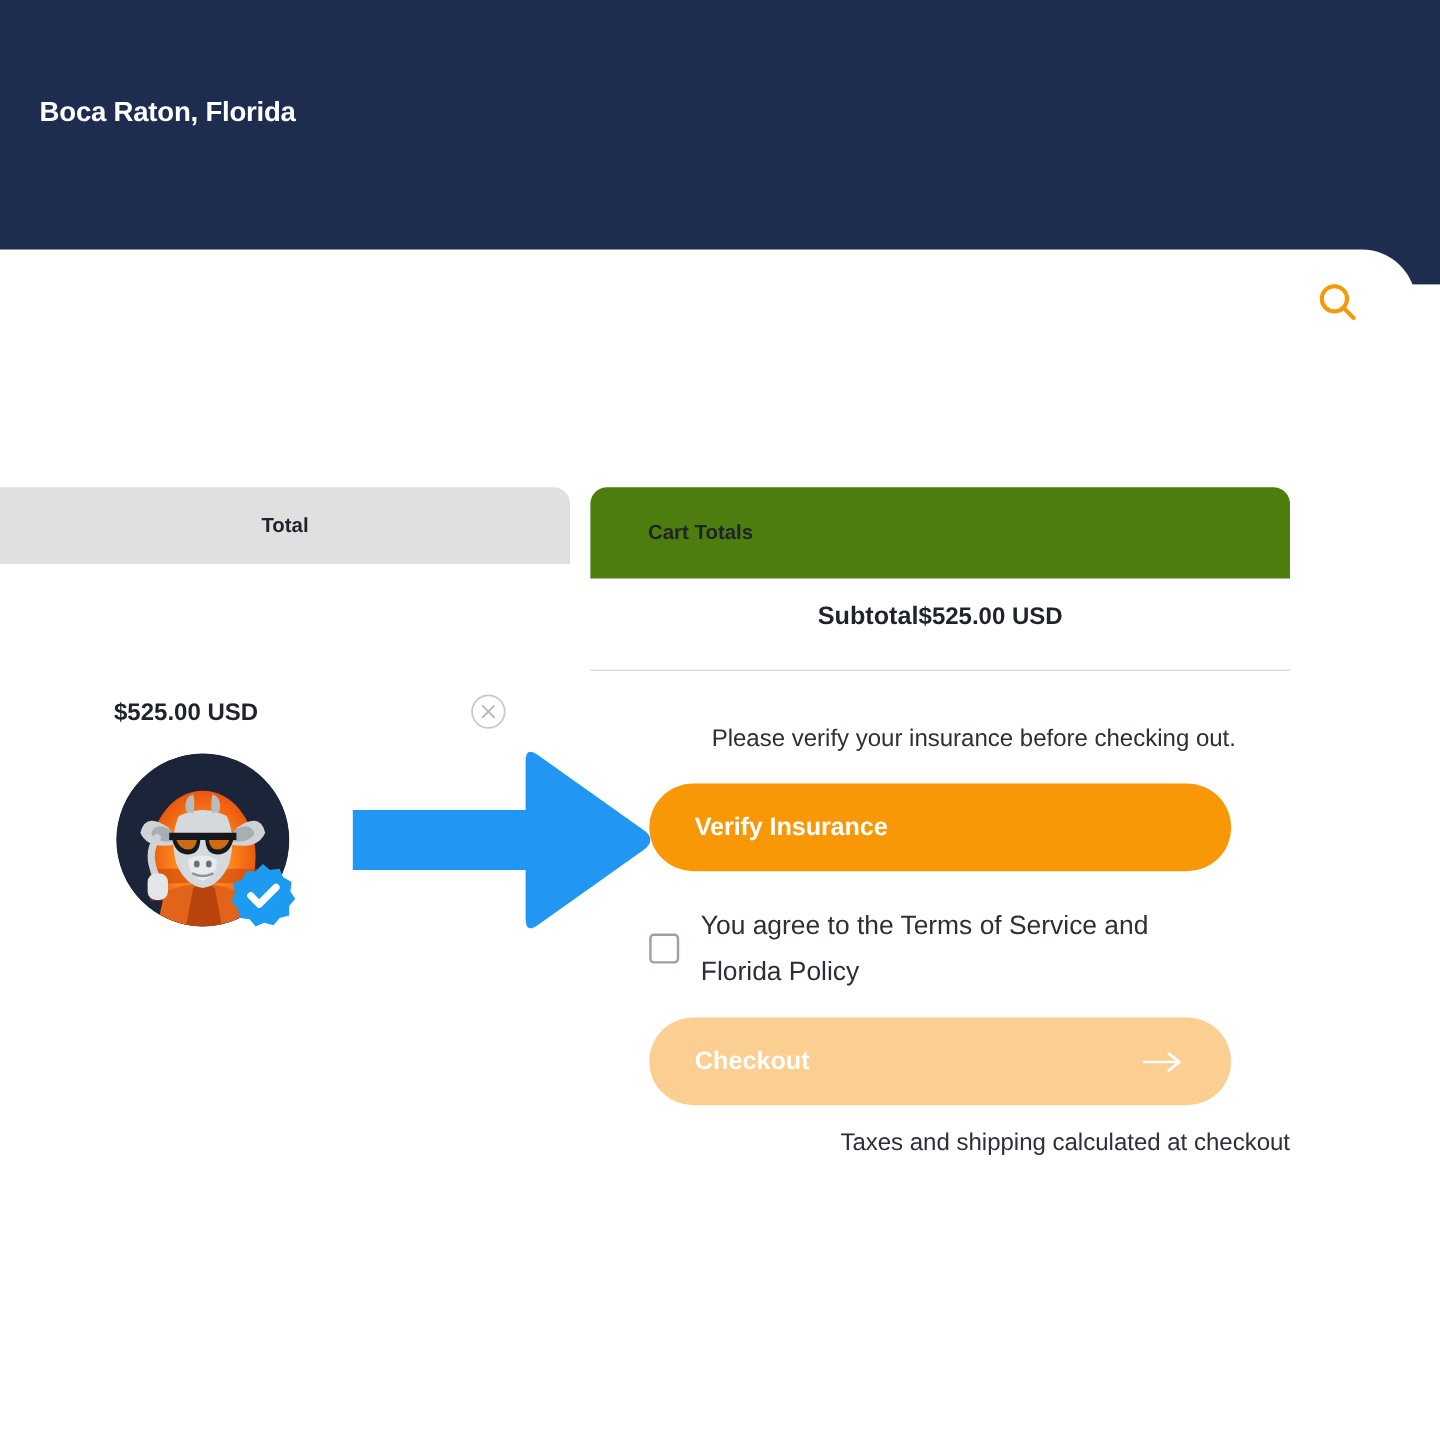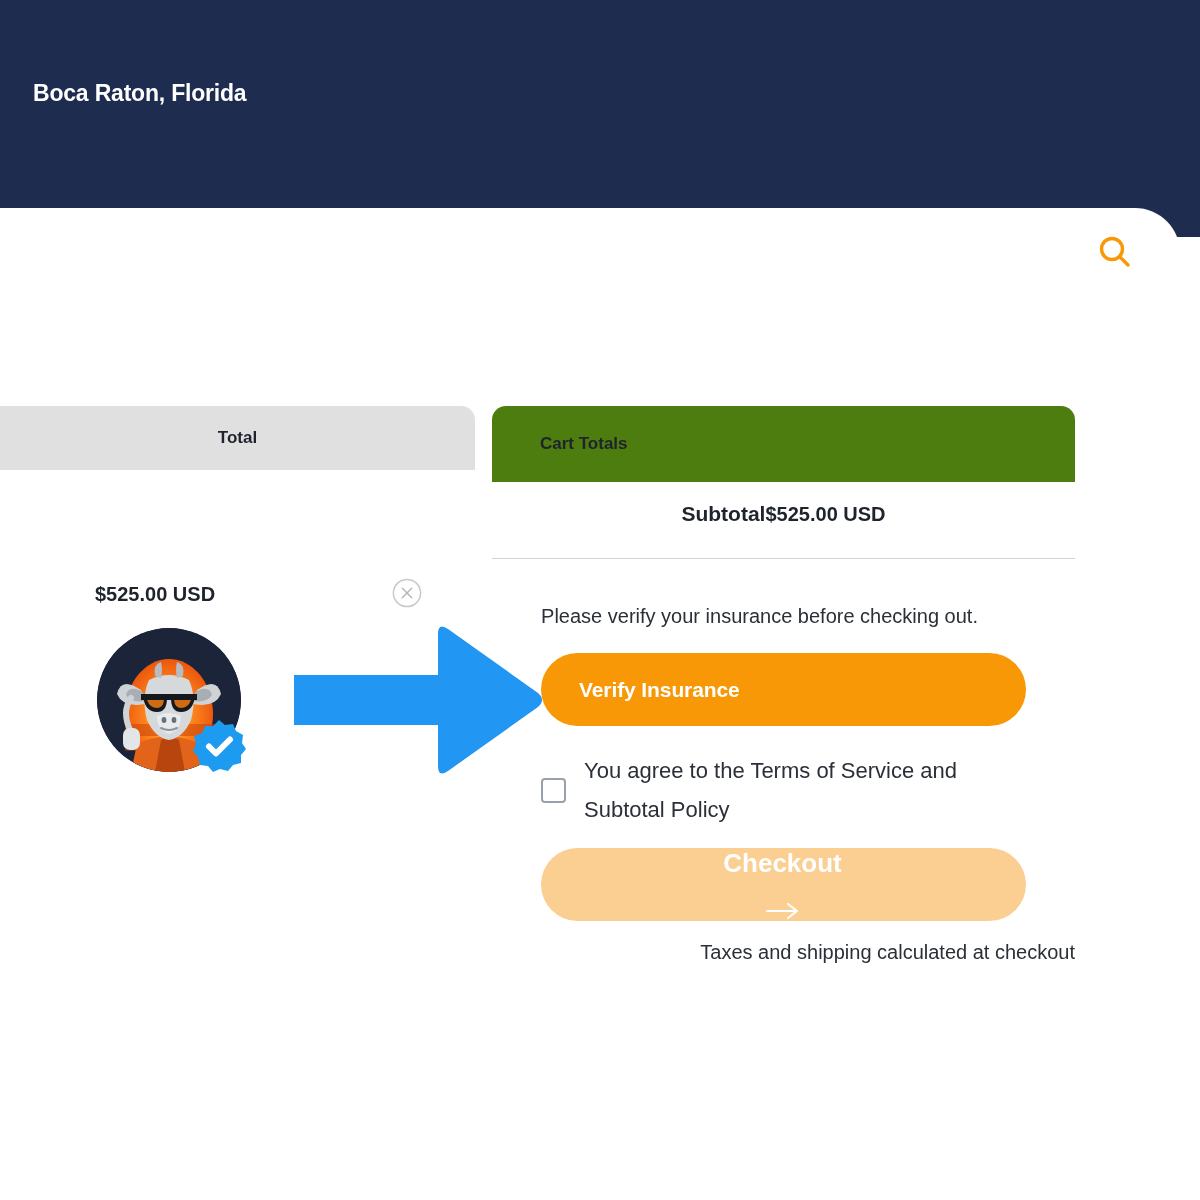--- a/index.html
+++ b/index.html
@@ -79,21 +79,21 @@
   }
   .subtotal-label { font-size: 21px; font-weight: bold; color: #1f232b; }
   .subtotal-value { font-size: 20px; font-weight: bold; color: #1f232b; }
   .subtotal-divider {
     position: absolute; left: 492px; top: 558px;
     width: 583px; height: 1px; background: #d3d3d3;
   }
 
   
   .insurance-note {
-    position: absolute; left: 468px; top: 605px; width: 583px;
+    position: absolute; left: 520px; top: 605px; width: 583px;
     text-align: center;
     font-size: 20px; color: #2b2f38;
   }
 
   
   .verify-btn {
     position: absolute; left: 541px; top: 653px;
     width: 485px; height: 73px;
     background: #F99806;
     border: none; border-radius: 37px;
@@ -124,21 +124,21 @@
   
   .checkout-btn {
     position: absolute; left: 541px; top: 848px;
     width: 485px; height: 73px;
     background: #FBCE91;
     border: none; border-radius: 37px;
     display: flex; align-items: center; justify-content: space-between;
     padding: 0 40px 0 38px;
     cursor: default;
     font-family: "Liberation Sans", sans-serif;
-    font-size: 26px; font-weight: bold; color: #ffffff; flex-direction: column;
+    font-size: 21px; font-weight: bold; color: #ffffff;
   }
   .checkout-arrow { display: flex; align-items: center; }
 
   .checkout-note {
     position: absolute; left: 492px; top: 941px; width: 583px;
     text-align: right;
     font-size: 20px; color: #2b2f38;
   }
 
   
@@ -281,21 +281,21 @@
     <span class="subtotal-value">$525.00 USD</span>
   </div>
   <div class="subtotal-divider"></div>
 
   <div class="insurance-note">Please verify your insurance before checking out.</div>
 
   <button class="verify-btn">Verify Insurance</button>
 
   <div class="terms-row">
     <div class="terms-checkbox"></div>
-    <div class="terms-text">You agree to the Terms of Service and Subtotal Policy</div>
+    <div class="terms-text">You agree to the Terms of Service and Florida Policy</div>
   </div>
 
   <button class="checkout-btn">
     <span>Checkout</span>
     <span class="checkout-arrow">
       <svg width="34" height="20" viewBox="0 0 34 20">
         <line x1="1" y1="10" x2="30" y2="10" stroke="#ffffff" stroke-width="2.2" stroke-linecap="round"></line>
         <path d="M22 3 L31 10 L22 17" fill="none" stroke="#ffffff" stroke-width="2.2" stroke-linecap="round" stroke-linejoin="round"></path>
       </svg>
     </span>

